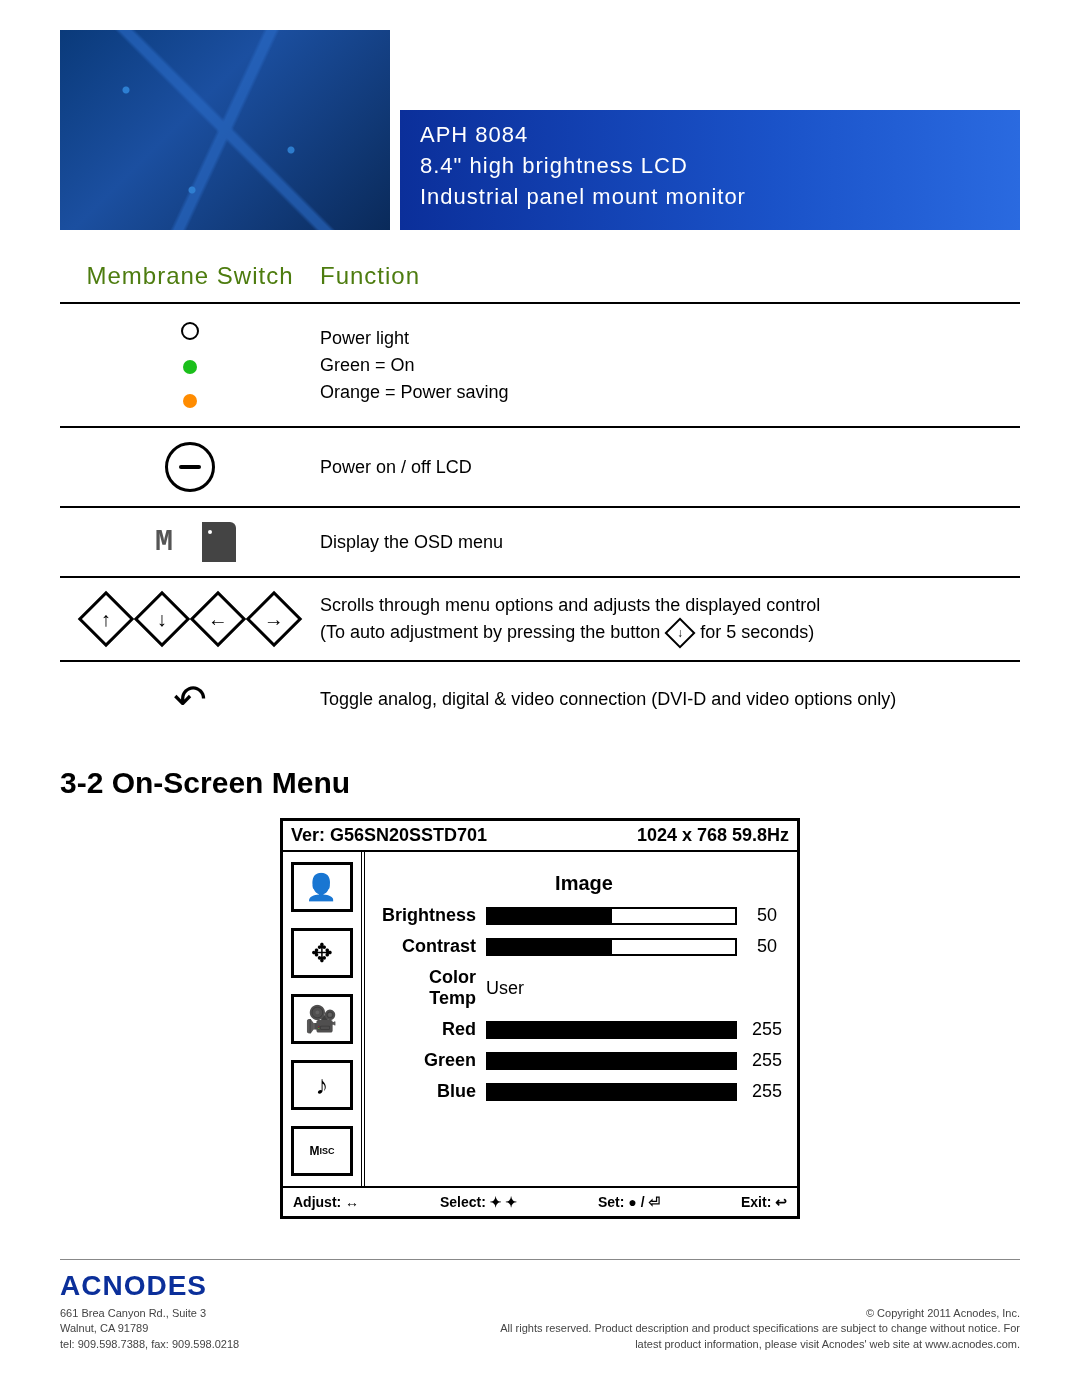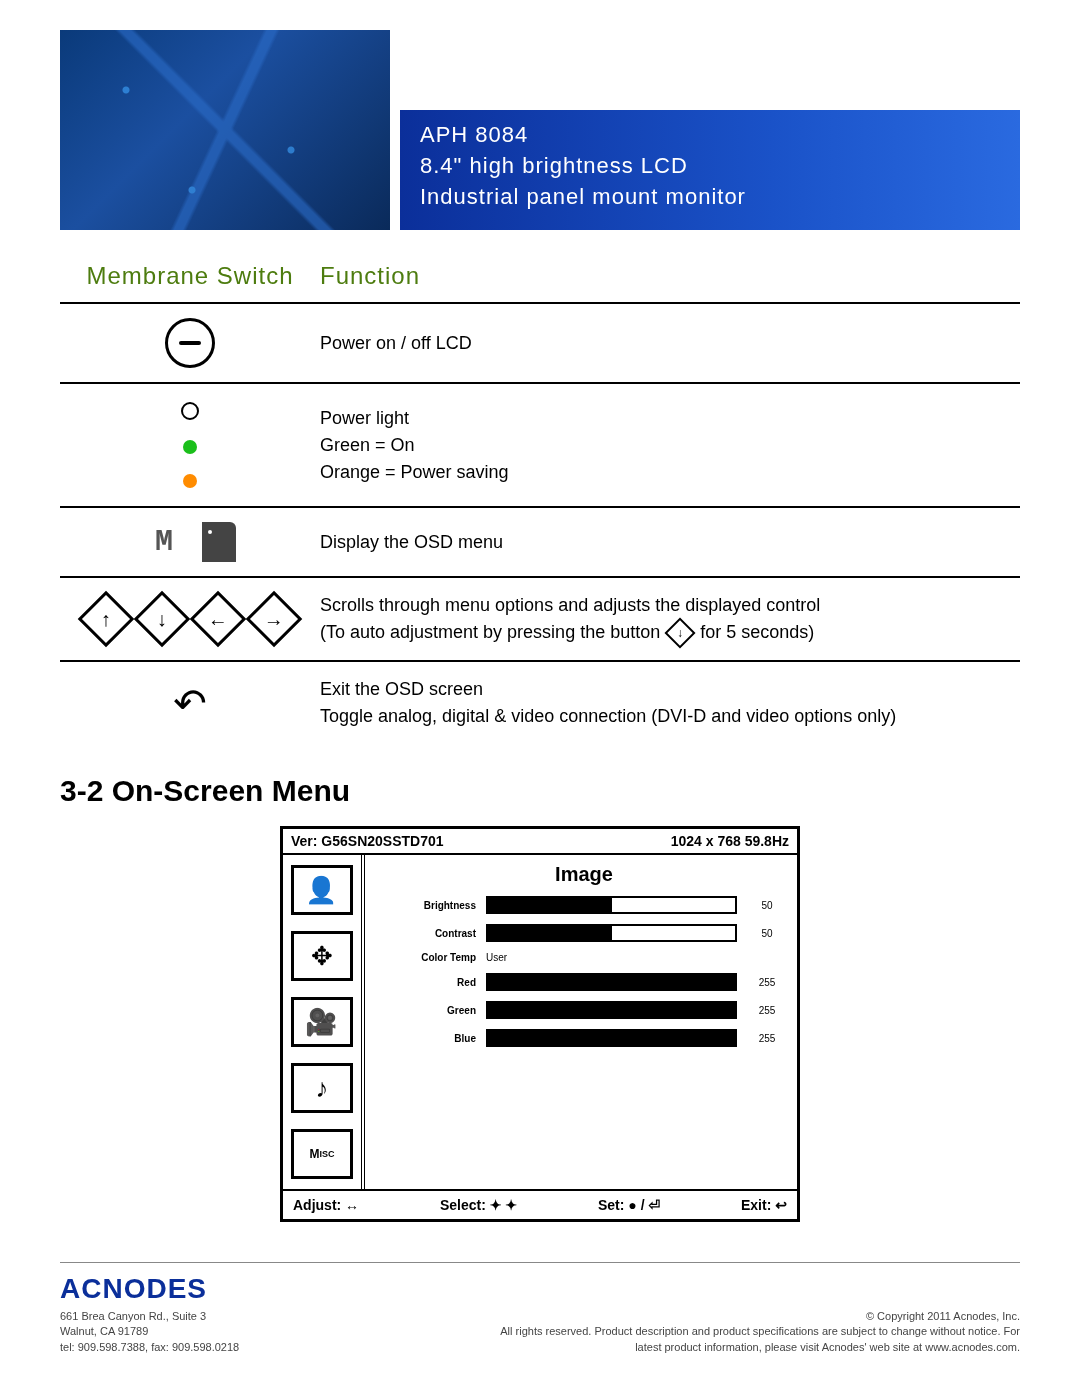--- a/index.html
+++ b/index.html
@@ -101,39 +101,39 @@
   
   .osd {
     width: 520px;
     margin: 0 auto;
     border: 3px solid #000;
     background: #fff;
     box-sizing: border-box;
   }
   .osd-top {
     display:flex; justify-content:space-between;
-    font-size:14px; font-weight:bold; padding:4px 8px;
+    font-size:18px; font-weight:bold; padding:4px 8px;
     border-bottom:2px solid #000;
   }
   .osd-body { display:flex; }
   .osd-tabs {
     width: 78px; border-right: 4px double #000;
     display:flex; flex-direction:column; align-items:center; gap:16px; padding:10px 0;
   }
   .tab {
     width: 56px; height: 44px; border:3px solid #000;
     display:flex; align-items:center; justify-content:center; font-size:22px;
     background:#fff;
   }
   .tab.sel{ font-weight:bold; }
   .tab .glyph{ font-size:26px; }
   .misc-tab{ font-size:12px; font-weight:bold;}
-  .osd-content { flex:1; padding:8px 10px 8px 16px; }
+  .osd-content { flex:1; padding:20px 10px 8px 16px; }
   .osd-content .pane-title { text-align:center; font-size:20px; font-weight:bold; margin:0 0 10px 0;}
-  .osd-row { display:flex; align-items:center; font-size:10px; margin:10px 0;}
+  .osd-row { display:flex; align-items:center; font-size:18px; margin:10px 0;}
   .osd-row .label{ width:95px; text-align:right; padding-right:10px; font-weight:bold;}
   .osd-row .bar{ flex:1; height:14px; border:2px solid #000; margin-right:10px; position:relative; background:#fff;}
   .osd-row .bar .fill{ position:absolute; left:0; top:0; bottom:0; background:#000;}
   .osd-row .val{ width:40px; text-align:center;}
   .osd-bottom{
     border-top:2px solid #000;
     display:flex; justify-content:space-between; font-size:14px; font-weight:bold; padding:6px 10px;
   }
 
   
@@ -161,41 +161,41 @@
     </div>
   </div>
 
   <div class="col-heads">
     <div class="h col-icon">Membrane Switch</div>
     <div class="h col-desc">Function</div>
   </div>
 
   <div class="tbl-row">
     <div class="col-icon">
-      <div class="circ-btn">
-          <div class="bar"></div>
-        </div>
-    </div>
-    <div class="col-desc">
-      <div>Power on / off LCD</div>
-    </div>
-  </div>
-
-  <div class="tbl-row">
-    <div class="col-icon">
       <div class="led-stack">
         <span class="led led-empty"></span>
         <span class="led led-green"></span>
         <span class="led led-orange"></span>
       </div>
     </div>
     <div class="col-desc">
       <div>Power light</div>
       <div>Green = On</div>
       <div>Orange = Power saving</div>
+    </div>
+  </div>
+
+  <div class="tbl-row">
+    <div class="col-icon">
+      <div class="circ-btn">
+          <div class="bar"></div>
+        </div>
+    </div>
+    <div class="col-desc">
+      <div>Power on / off LCD</div>
     </div>
   </div>
 
   <div class="tbl-row">
     <div class="col-icon">
       <div style="display:flex;gap:18px;align-items:center;">
         <div class="m-ico">M</div>
         <div class="book-ico"></div>
       </div>
     </div>
@@ -231,21 +231,20 @@
         <span> for 5 seconds)</span>
       </div>
     </div>
   </div>
 
   <div class="tbl-row" style="border-bottom:none;">
     <div class="col-icon">
       <div class="return-arrow">↶</div>
     </div>
     <div class="col-desc">
-      <div>Exit the OSD screen</div>
       <div>Toggle analog, digital &amp; video connection (DVI-D and video options only)</div>
     </div>
   </div>
 
   <div class="sec-title">3-2  On-Screen Menu</div>
 
   <div class="osd">
     <div class="osd-top">
       <span>Ver: G56SN20SSTD701</span>
       <span>1024 x 768  59.8Hz</span>

